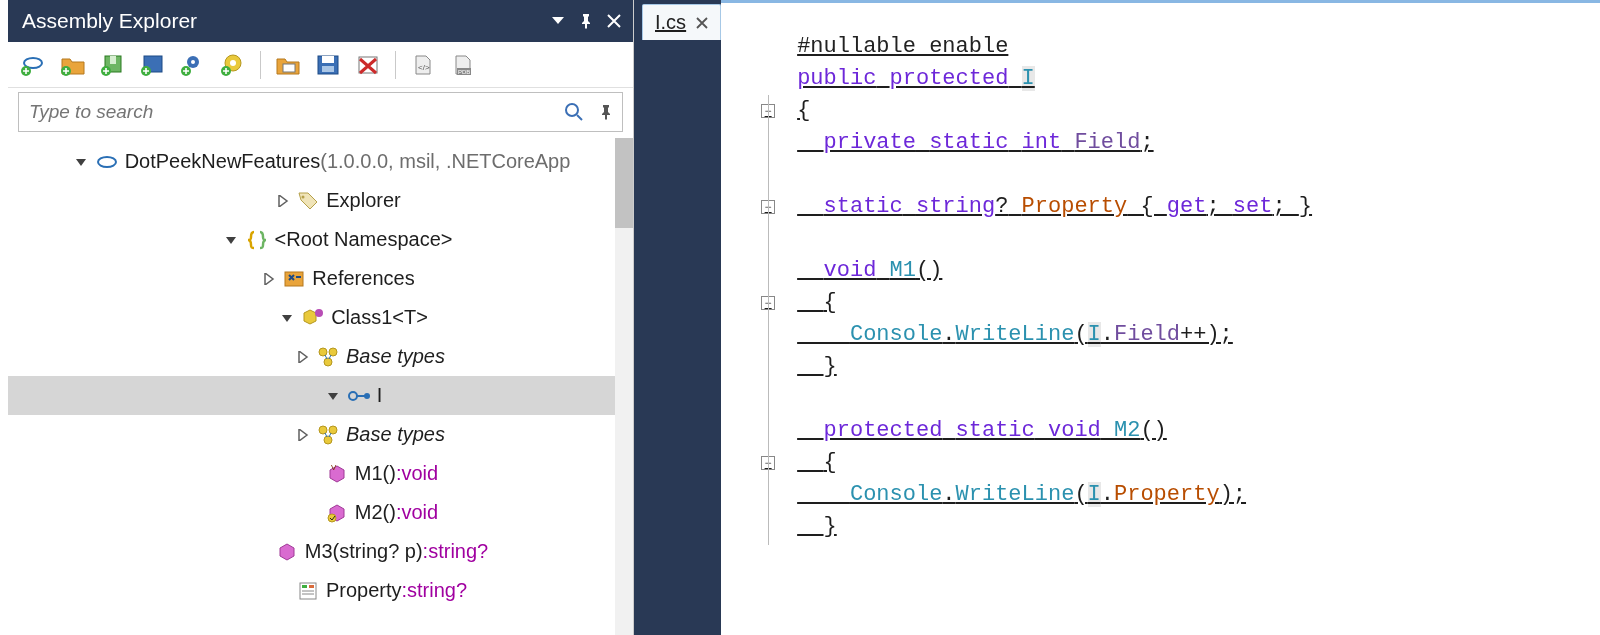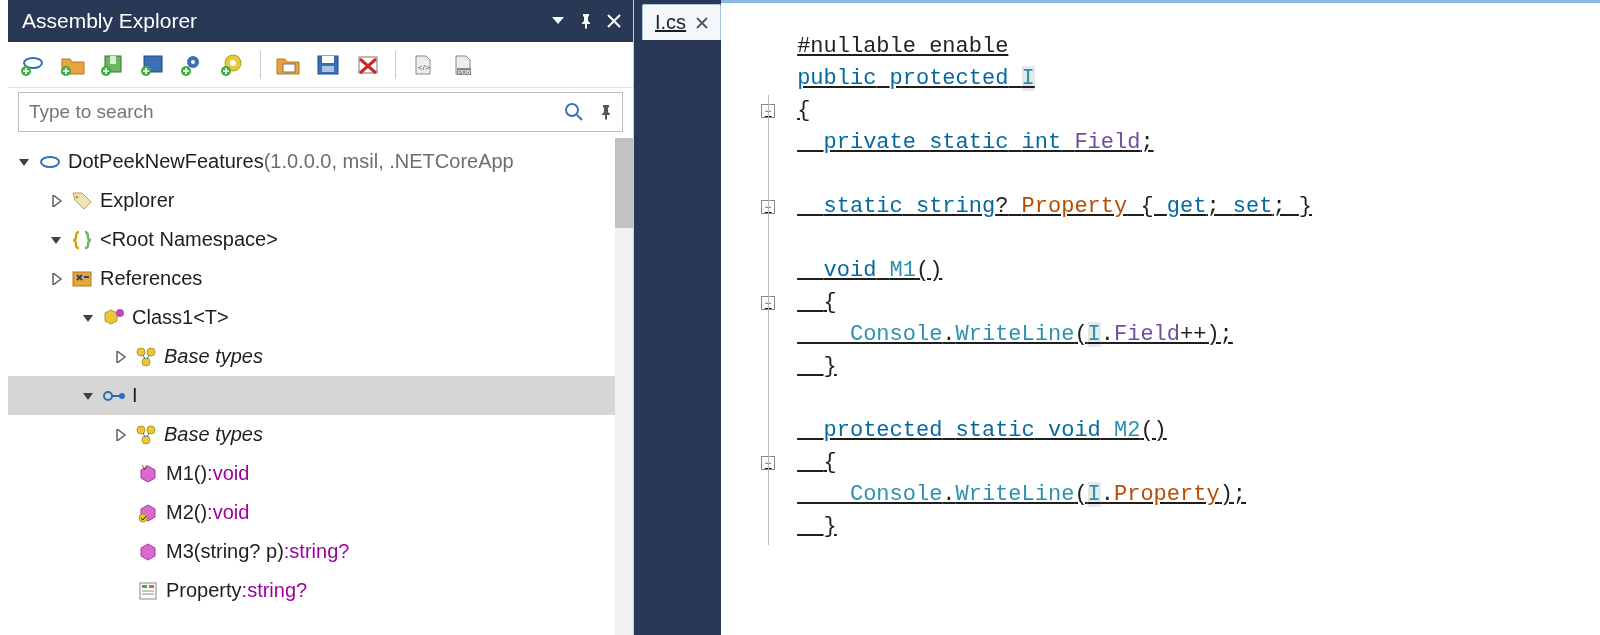--- a/index.html
+++ b/index.html
@@ -6,45 +6,45 @@
   body { font-family: "Segoe UI", Tahoma, sans-serif; font-size: 14px; color: #1e1e1e; background: #fff; overflow: hidden; }
   .app { display: flex; width: 1600px; height: 635px; background: #293955; margin-left: 8px; }
   .panel-left { width: 626px; background: #fff; display: flex; flex-direction: column; border-right: 1px solid #ccc; }
   .panel-title { background: #293955; color: #fff; display: flex; align-items: center; height: 42px; padding: 0 8px 0 14px; font-size: 21px; }
   .panel-title .spacer { flex: 1; }
   .panel-title .ico { width: 22px; height: 22px; display: inline-flex; align-items: center; justify-content: center; margin-left: 6px; cursor: pointer; }
   .toolbar { display: flex; align-items: center; gap: 10px; padding: 6px 10px; background: #fff; border-bottom: 1px solid #e0e0e0; height: 46px; }
   .toolbar .sep { width: 1px; height: 28px; background: #c9c9c9; margin: 0 2px; }
   .tb-btn { width: 30px; height: 30px; display: flex; align-items: center; justify-content: center; cursor: pointer; }
   .search-row { display: flex; align-items: center; border: 1px solid #bfbfbf; margin: 4px 10px 6px 10px; height: 40px; background: #fff; }
-  .search-row input { flex: 1; border: none; outline: none; font-size: 19px; padding: 0 10px; color: #888; background: transparent; }
+  .search-row input { flex: 1; border: none; outline: none; font-size: 19px; padding: 0 10px; font-style: italic; color: #888; background: transparent; }
   .search-row .search-ico, .search-row .pin-ico { width: 32px; display:flex; align-items:center; justify-content:center; }
   .tree { flex: 1; overflow-y: auto; padding: 4px 0 8px 0; font-size: 20px; position: relative; }
-  .tree-row { display: flex; align-items: center; height: 39px; padding-right: 6px; white-space: nowrap; cursor: default; }
+  .tree-row { display: flex; align-items: center; height: 39px; padding-right: 6px; white-space: nowrap; cursor: default; justify-content: center; }
   .tree-row.selected { background: #d6d6d6; }
   .tree-row .ind { display:inline-block; }
   .expander { width: 18px; height: 18px; display:inline-flex; align-items:center; justify-content:center; margin-right: 4px; cursor: pointer; }
   .node-ico { width: 24px; height: 22px; display:inline-flex; align-items:center; justify-content:center; margin-right: 6px; }
   .node-label { }
   .node-suffix { color: #6d6d6d; }
   .node-italic { font-style: italic; }
   .tree-scrollbar-track { position: absolute; right: 0; top: 0; width: 18px; height: 100%; background: #f1f1f1; }
   .tree-scrollbar-thumb { position:absolute; right:0; top:0; width:18px; height:90px; background:#c2c2c2; }
 
   
   .panel-right { flex: 1; display: flex; flex-direction: row; text-decoration: underline; }
   .tab-strip { display: flex; align-items: flex-end; background: #293955; padding-left: 8px; height: 40px; }
   .file-tab { background: #f5f8fa; border: 1px solid #a6c8e6; border-bottom: none; padding: 6px 12px; display:flex; align-items:center; gap:10px; font-size: 20px; color: #222; cursor: pointer; border-radius: 2px 2px 0 0; }
   .editor-wrap { flex: 1; background: #fff; border-top: 3px solid #89b7e3; display:flex; }
   .gutter { width: 58px; padding-top: 28px; display:flex; flex-direction:column; align-items:flex-end; position:relative; }
   .gutter-line { height: 32px; display:flex; align-items:center; justify-content:flex-end; width:100%; padding-right:4px; }
   .fold-box { width:14px; height:14px; border:1px solid #888; background:#fff; display:flex; align-items:center; justify-content:center; font-size:12px; line-height:1; color:#555; cursor:pointer; }
   .fold-line-v { border-right: 1px solid #bbb; position:absolute; right: 10px; }
   .code { font-family: Consolas, "Courier New", monospace; font-size: 22px; line-height: 32px; padding: 28px 0 0 18px; white-space: pre; }
-  .kw { color: #0369a1; }
+  .kw { color: #6d28d9; }
   .type { color: #2b91af; }
   .mem { color: #704d9e; }
   .memf { color: #b84d00; }
   .hl { background: #e8e8e8; }
   .ret { color: #a000a0; }
   .sig { color: #222; }
 </style>
 </head>
 <body>
 

